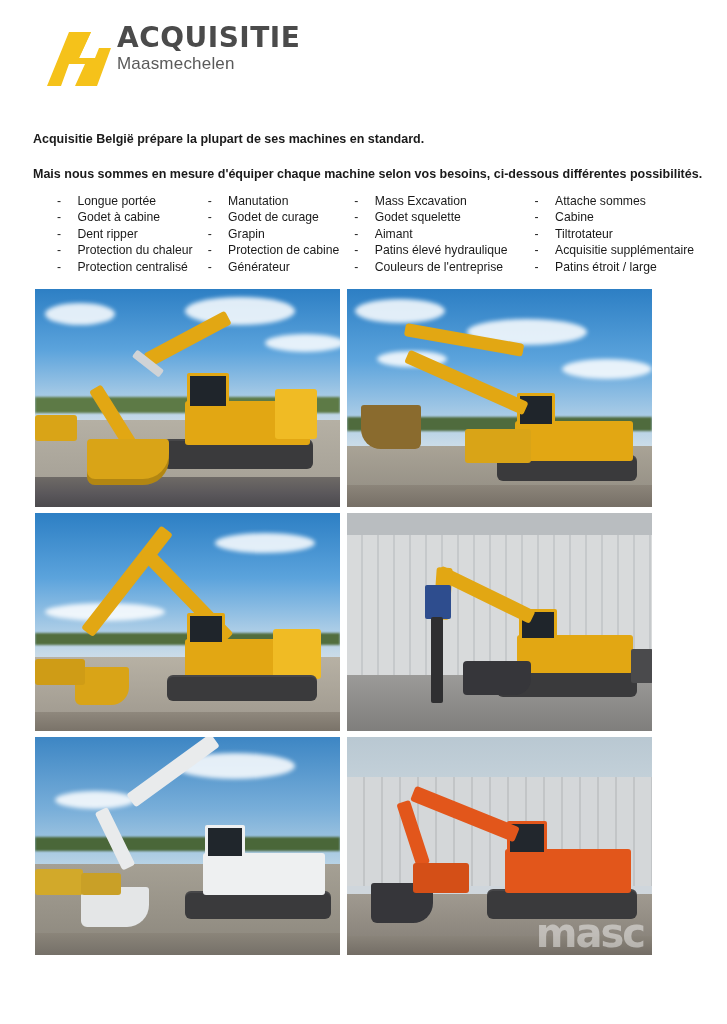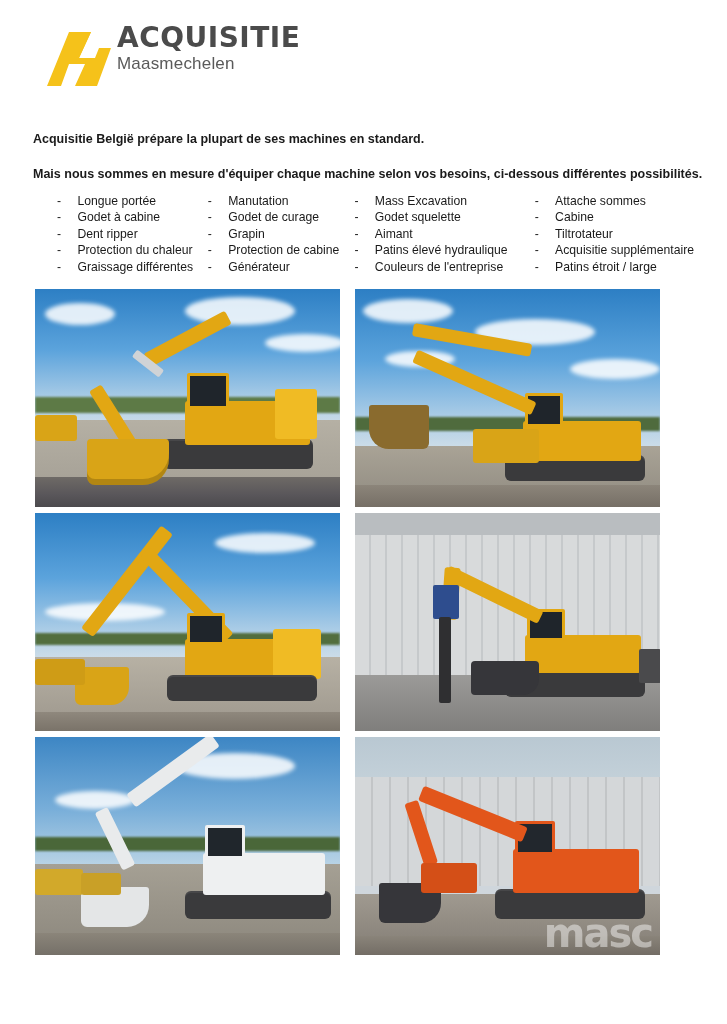--- a/index.html
+++ b/index.html
@@ -100,21 +100,21 @@
   .col-2 { width: 133px; }
   .col-3 { width: 172px; }
   .col-4 { width: auto; }
 
   
   .grid {
     margin-top: 13px;
     display: grid;
     grid-template-columns: 305px 305px;
     grid-auto-rows: 218px;
-    gap: 6px 15px;
+    gap: 6px 7px;
     width: 617px;
     margin-left: 2px;
   }
   .cell {
     position: relative;
     overflow: hidden;
     background: #cfd6dc;
   }
 
   
@@ -249,21 +249,21 @@
       <td class="col-1">Protection du chaleur</td>
       <td class="opt-dash">-</td>
       <td class="col-2">Protection de cabine</td>
       <td class="opt-dash">-</td>
       <td class="col-3">Patins élevé hydraulique</td>
       <td class="opt-dash">-</td>
       <td class="col-4">Acquisitie supplémentaire</td>
     </tr>
     <tr>
       <td class="opt-dash">-</td>
-      <td class="col-1">Graissage différentes</td>
+      <td class="col-1">Protection centralisé</td>
       <td class="opt-dash">-</td>
       <td class="col-2">Générateur</td>
       <td class="opt-dash">-</td>
       <td class="col-3">Couleurs de l'entreprise</td>
       <td class="opt-dash">-</td>
       <td class="col-4">Patins étroit / large</td>
     </tr>
   </tbody>
     </table>
 

